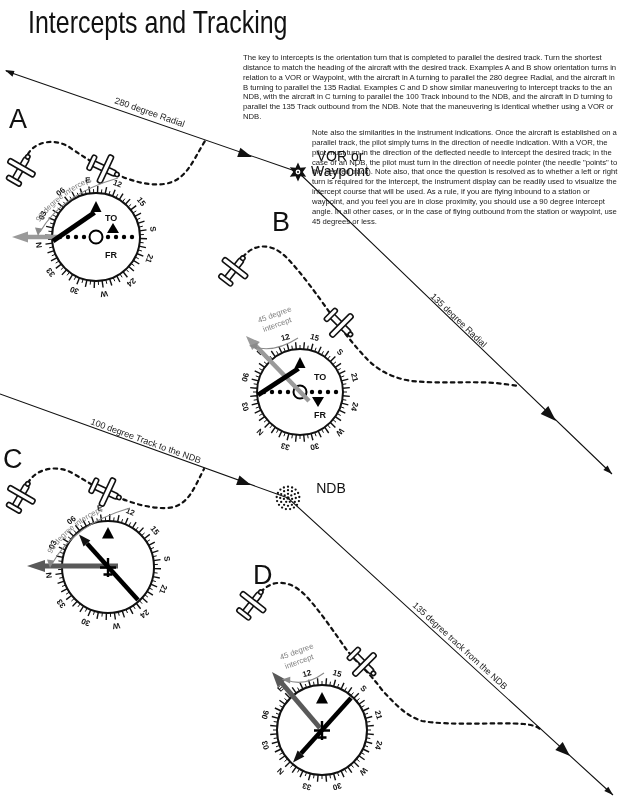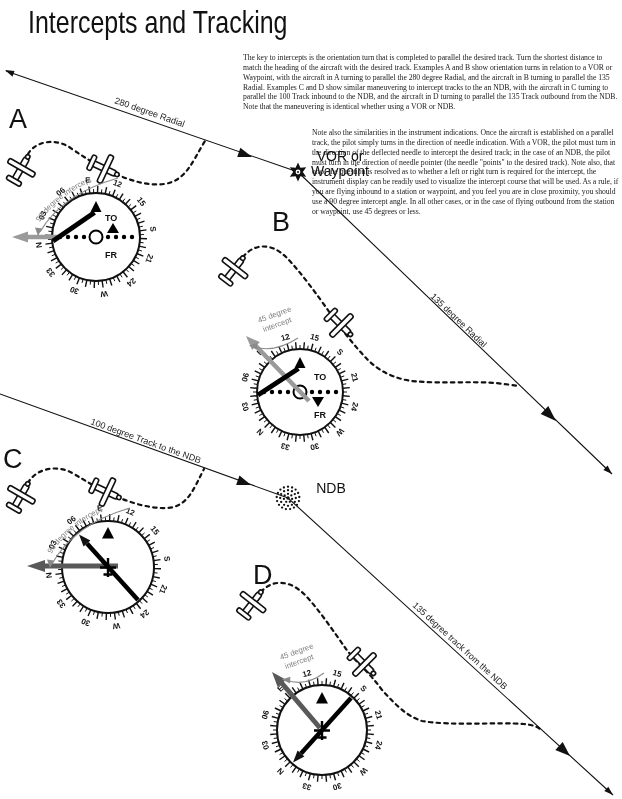--- a/index.html
+++ b/index.html
@@ -1,21 +1,21 @@
 <!DOCTYPE html>
 <html><head>
 <meta charset="utf-8">
 <style>
   html,body{margin:0;padding:0;}
   body{width:622px;height:799px;position:relative;background:#fff;
        font-family:"Liberation Sans",sans-serif;overflow:hidden;}
   #title{position:absolute;left:28px;top:4px;font-size:32px;color:#111;
          white-space:nowrap;transform:scaleX(.78);transform-origin:left top;}
   .para{position:absolute;font-size:7.7px;line-height:1.28;color:#1a1a1a;
-        letter-spacing:-0.03px;font-family:Liberation Serif, serif;}
+        letter-spacing:-0.03px;}
   #para-intro{left:243px;top:53px;width:376px;}
   #para-note{left:312px;top:128px;width:307px;}
   svg{position:absolute;left:0;top:0;}
   .solid{stroke:#111;stroke-width:1.1;fill:none;}
   .ah{fill:#111;stroke:none;}
   .dash{fill:none;stroke:#111;stroke-width:2.2;stroke-dasharray:3.5 4.2;stroke-linecap:round;}
   .route-label{font-size:9px;fill:#222;}
   .station-label{font-size:14px;fill:#111;text-anchor:middle;}
   .ex-letter{font-size:27px;fill:#111;}
   .card{fill:#fff;stroke:#111;stroke-width:2;}

